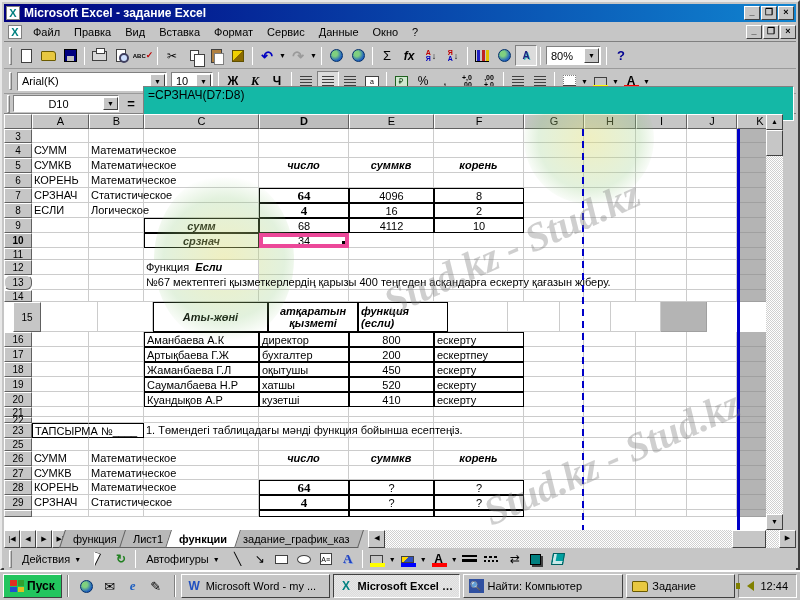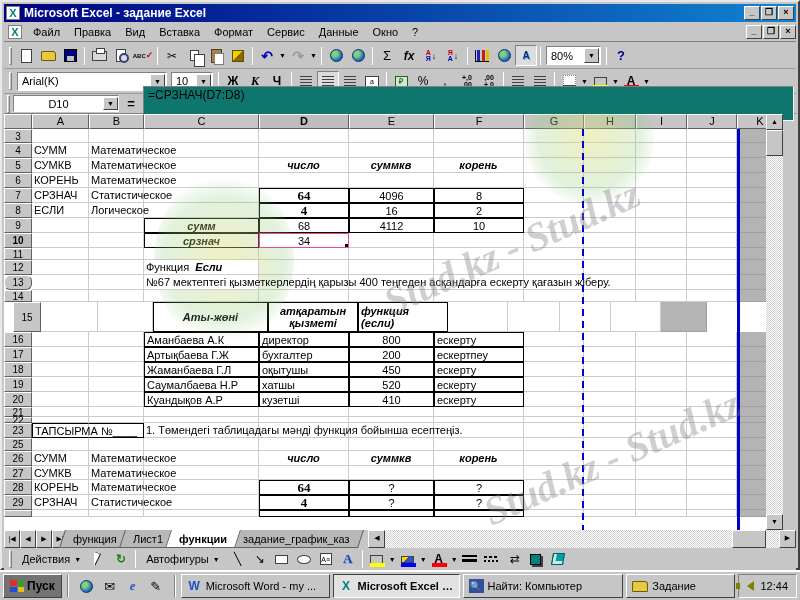--- a/index.html
+++ b/index.html
@@ -107,21 +107,21 @@
   .i-wordart { font-weight:bold; font-size:13px; color:#2040c0; font-family:"Liberation Serif",serif; text-shadow:1px 1px 0 #80a0e0; }
 
   
   #formula-bar { position:absolute; left:2px; top:92px; right:2px; height:20px; background:#c6c6c6;
     display:flex; align-items:center; border-bottom:1px solid #808080; padding:1px 2px; }
   #namebox { width:106px; height:17px; background:#fff; border:1px solid; border-color:#808080 #fff #fff #808080;
     display:flex; align-items:center; }
   #namebox .nval { flex:1; text-align:center; }
   #namebox .carr { width:15px; height:13px; background:#c6c6c6; border:1px solid; border-color:#fff #404040 #404040 #fff; font-size:7px; line-height:12px; text-align:center; }
   #eqsign { width:24px; text-align:center; font-weight:bold; font-size:13px; }
-  #formula-text { flex:1; height:35px; background:#0f766e; border:1px solid; border-color:#808080 #fff #fff #808080;
+  #formula-text { flex:1; height:35px; background:#14b8a6; border:1px solid; border-color:#808080 #fff #fff #808080;
     padding:1px 4px; font-size:12px; }
 
   
   #grid { position:absolute; left:2px; top:112px; width:779px; height:416px; background:#fff; overflow:hidden; }
   #colheads { display:flex; height:15px; }
   .corner { width:28px; height:15px; background:#c6c6c6; border:1px solid; border-color:#fff #606060 #606060 #fff; }
   .colhead { height:15px; background:#c6c6c6; border:1px solid; border-color:#fff #606060 #606060 #fff;
     text-align:center; font-size:11px; line-height:13px; color:#000; }
   .colhead.active { font-weight:bold; background:#bdbdbd; }
   .grow { display:flex; }
@@ -132,21 +132,21 @@
     display:flex; align-items:center; overflow:hidden; background:#fff; position:relative; }
   .cell.kgray { background:#b4b4b4; border-right-color:#a0a0a0; border-bottom-color:#a0a0a0; }
   .cell.b { font-weight:bold;justify-content:flex-end; } .cell.i { font-style:italic; }
   .cell.c { justify-content:center; }
   .cell.bd { border:1px solid #000; }
   .cell.bxl { border-top:1px solid #000; border-bottom:1px solid #000; border-left:1px solid #000; }
   .cell.bxr { border-top:1px solid #000; border-bottom:1px solid #000; border-right:1px solid #000; }
   .cell.lg { font-size:13px; font-family:"Liberation Serif",serif; }
   .cell.ov { overflow:visible; white-space:nowrap; z-index:3; }
   .cell.wrap { white-space:normal; text-align:center; line-height:12px; overflow:visible; }
-  .cell.act { border:1px solid #ec4899; z-index:4;align-items:center; }
+  .cell.act { border:4px solid #ec4899; z-index:4;align-items:center; }
   .cell.act::after { content:""; position:absolute; right:-2px; bottom:-2px; width:4px; height:4px; background:#000; border:1px solid #fff; }
   .cell .t2 { font-weight:bold; font-style:italic; margin-left:6px; }
   #pb-dashed { position:absolute; top:15px; bottom:0; width:2px;
     background:repeating-linear-gradient(180deg,#0000c8 0 7px,transparent 7px 12px); z-index:5; }
   #pb-solid { position:absolute; top:15px; bottom:0; width:3px; background:#0000c8; z-index:5; }
   .wm { position:absolute; color:rgba(130,130,130,0.38); font-weight:bold; font-style:italic;
     font-size:40px; transform:rotate(-24deg); z-index:6; pointer-events:none; white-space:nowrap;
     font-family:"Liberation Serif",serif; }
   .blob { position:absolute; border-radius:50%; z-index:2; pointer-events:none;
     background:radial-gradient(circle, rgba(220,220,120,.45), rgba(140,200,120,.25) 55%, transparent 75%); }
@@ -168,21 +168,21 @@
   .sheettab.active .tl { font-weight:bold; }
   #hscroll { flex:1; position:relative; background:repeating-conic-gradient(#fff 0 25%, #d0d0d0 0 50%); background-size:2px 2px; margin-left:8px; }
   #hthumb { position:absolute; top:0; bottom:0; width:34px; background:#c6c6c6; border:1px solid; border-color:#fff #404040 #404040 #fff; }
 
   #draw-toolbar { top:546px; height:22px; border-bottom:none; }
 
   
   #taskbar { position:absolute; left:0; top:570px; width:800px; height:30px; background:#c6c6c6;
     border-top:2px solid; border-color:#fff; display:flex; align-items:center; padding:2px 3px; gap:3px; }
   #startbtn { height:24px; display:flex; align-items:center; gap:3px; padding:0 6px;
-    background:#737373; border:1px solid; border-color:#fff #404040 #404040 #fff; font-weight:bold; font-size:12px; }
+    background:#22c55e; border:1px solid; border-color:#fff #404040 #404040 #fff; font-weight:bold; font-size:12px; }
   .winflag { width:14px; height:12px; display:grid; grid-template-columns:1fr 1fr; grid-template-rows:1fr 1fr; gap:1px; }
   .winflag i { display:block; } .wf1{background:#e03020;} .wf2{background:#30a030;} .wf3{background:#2050d0;} .wf4{background:#e0c020;}
   .tb-vsep { width:2px; height:22px; border-left:1px solid #808080; border-right:1px solid #fff; margin:0 2px; }
   #quicklaunch { display:flex; align-items:center; gap:5px; padding:0 4px; }
   .ql { width:18px; height:18px; display:flex; align-items:center; justify-content:center; font-size:13px; }
   .ql-ie { color:#2060c0; font-weight:bold; font-style:italic; font-family:"Liberation Serif",serif; }
   .task { height:24px; display:flex; align-items:center; gap:4px; padding:0 5px; min-width:0;
     background:#c6c6c6; border:1px solid; border-color:#fff #404040 #404040 #fff; font-size:11px; }
   .task.active { border-color:#404040 #fff #fff #404040; background:repeating-conic-gradient(#e8e8e8 0 25%, #dcdcdc 0 50%); background-size:2px 2px; font-weight:bold; }
   .task .tlabel { white-space:nowrap; overflow:hidden; text-overflow:ellipsis; }

